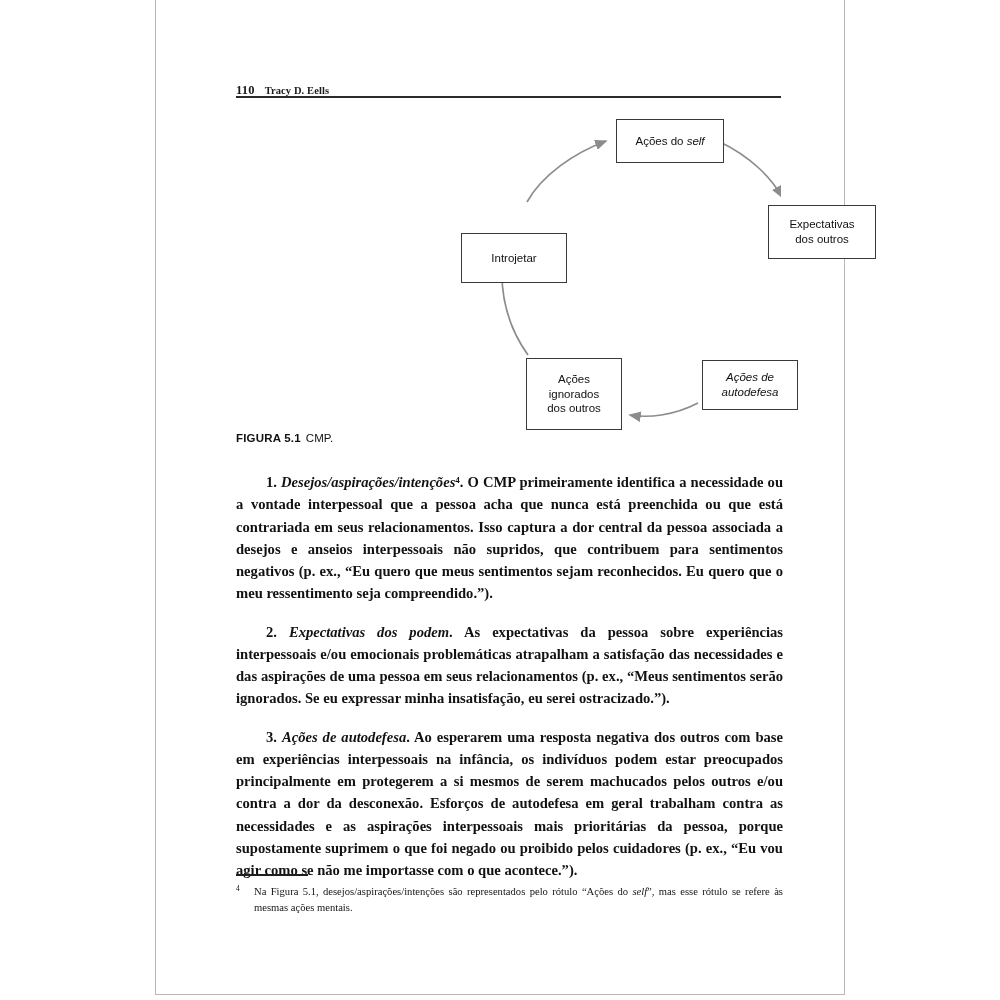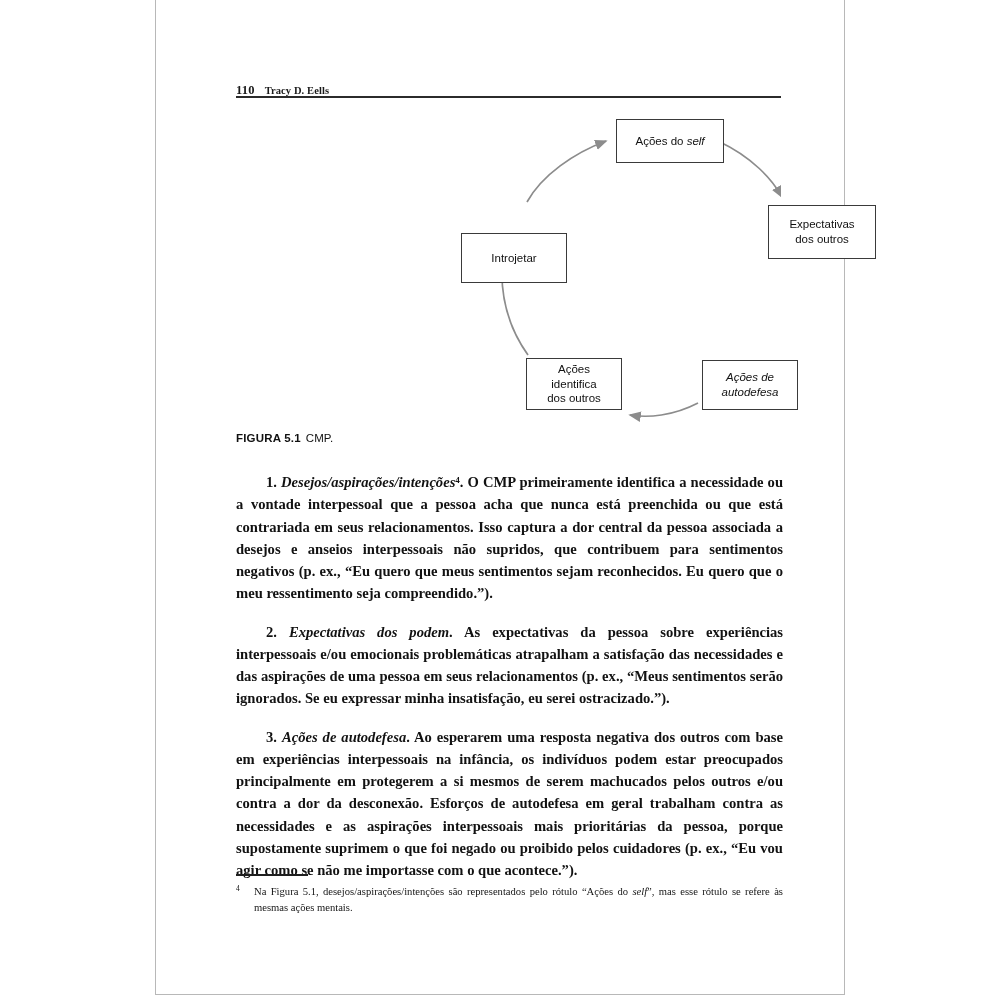--- a/index.html
+++ b/index.html
@@ -87,21 +87,21 @@
     color: #111111;
     line-height: 1.28;
     padding: 2px 4px;
   }
   .node-box .lbl { display: block; }
   .node-box .it { font-style: italic; }
 
   #node-acoes-self       { left: 380px; top: 14px;  width: 108px;  height: 44px; }
   #node-expectativas     { left: 532px; top: 100px; width: 108px; height: 54px; }
   #node-autodefesa       { left: 466px; top: 255px; width: 96px;  height: 50px; font-style: italic; }
-  #node-percebidas       { left: 290px; top: 253px; width: 96px;  height: 52px; }
+  #node-percebidas       { left: 290px; top: 253px; width: 96px;  height: 72px; }
   #node-introjetar       { left: 225px; top: 100px; width: 106px; height: 50px; margin-top: 28px; }
 
   
   #figure-caption {
     position: absolute;
     left: 80px;
     top: 432px;
     width: 545px;
     font-family: "Liberation Sans", sans-serif;
     font-size: 11.5px;
@@ -218,21 +218,21 @@
     <div class="node-box" id="node-autodefesa">
       <span class="lbl">
         <span>Ações de</span><br>
         <span>autodefesa</span>
       </span>
     </div>
 
     <div class="node-box" id="node-percebidas">
       <span class="lbl">
         <span>Ações</span><br>
-        <span>identifica</span><br>
+        <span>ignorados</span><br>
         <span>dos outros</span>
       </span>
     </div>
 
     <div class="node-box" id="node-introjetar">
       <span class="lbl">Introjetar</span>
     </div>
   </div>
 
   <div id="figure-caption">

